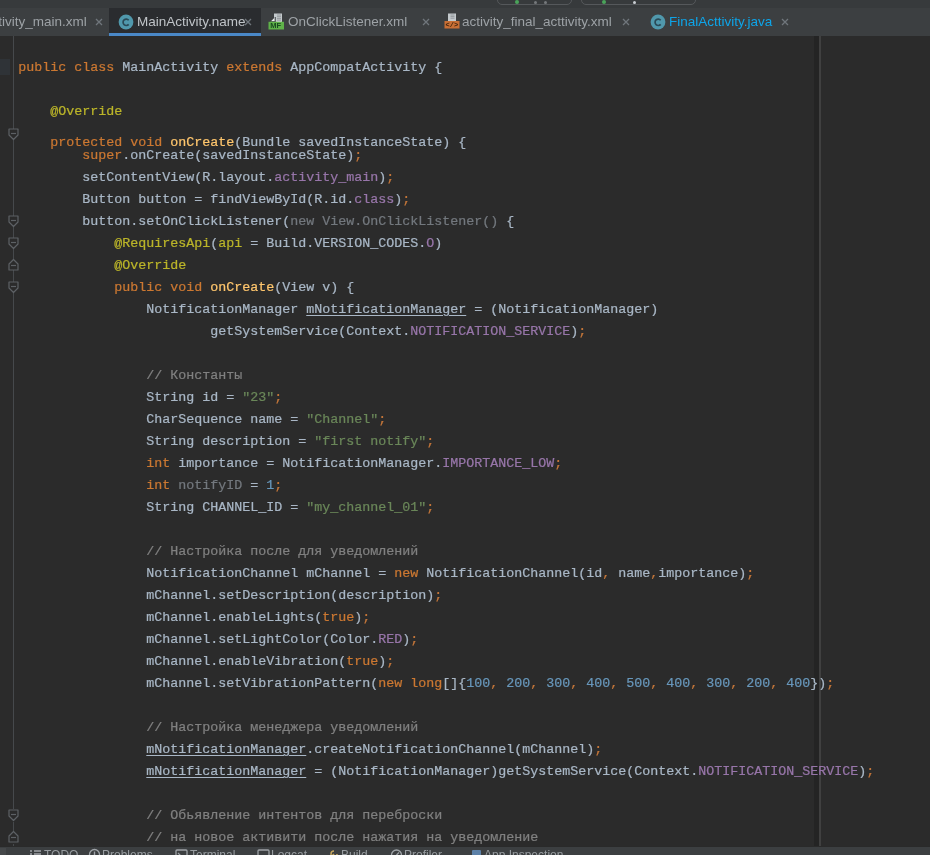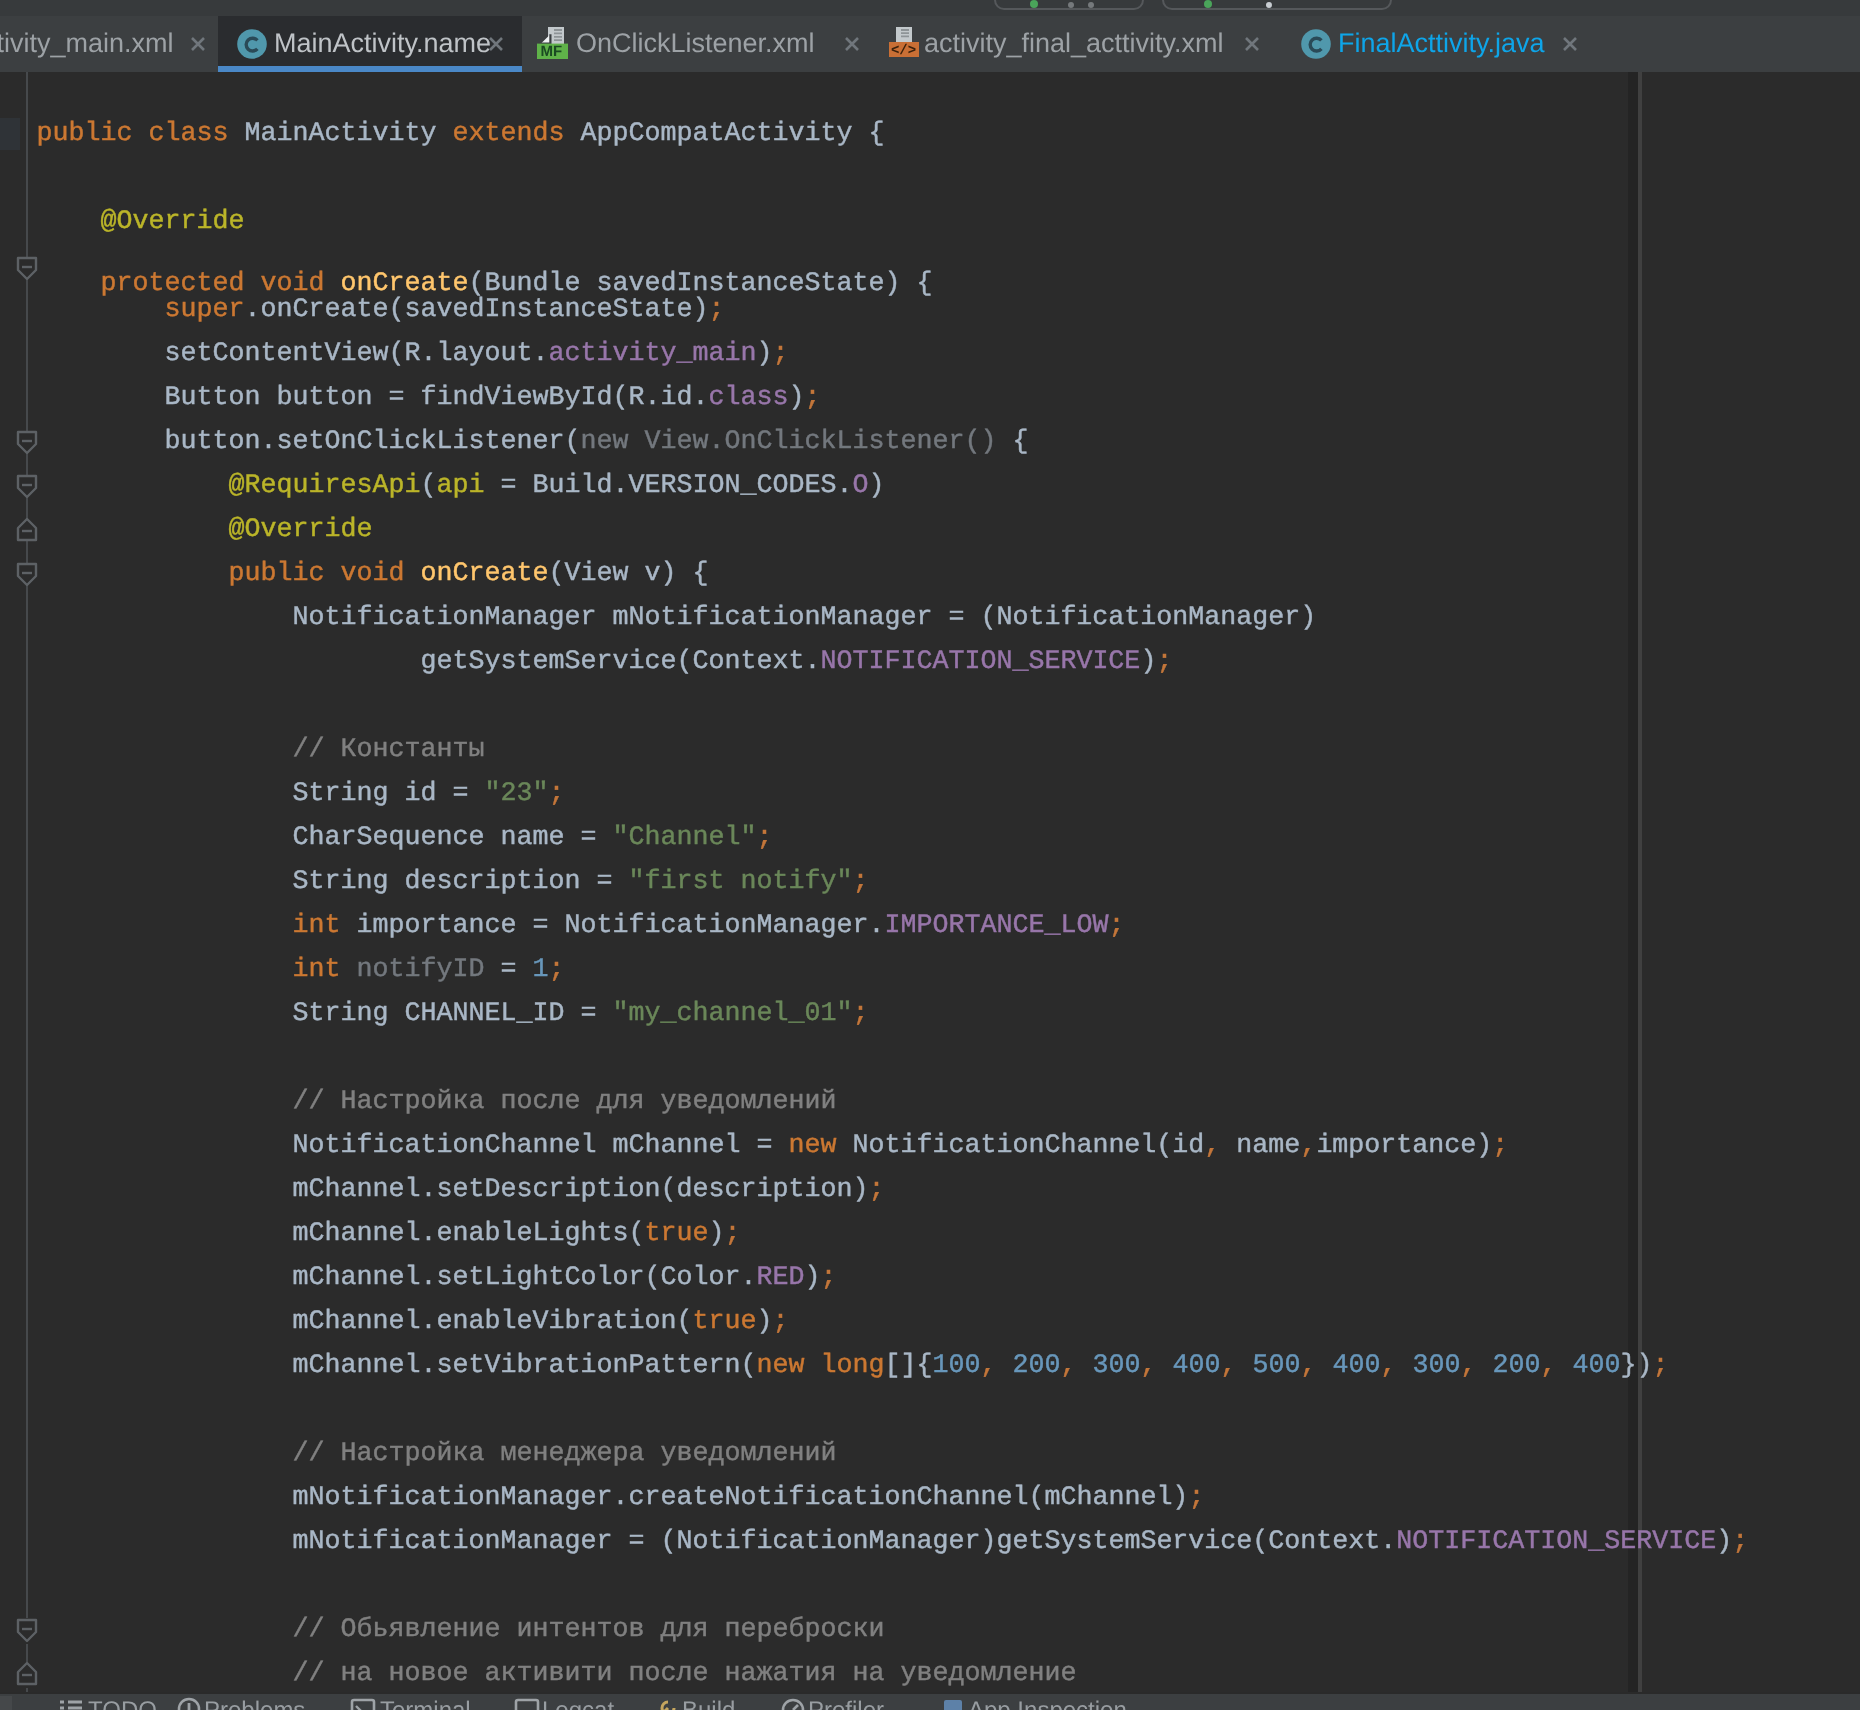--- a/index.html
+++ b/index.html
@@ -9,21 +9,21 @@
 .tabtxt { position:absolute; top:14px; font:13.5px/16px "Liberation Sans",sans-serif; white-space:pre; }
 .k { color:#cc7832; }
 .m { color:#ffc66d; }
 .a { color:#bbb529; }
 .s { color:#6a8759; }
 .n { color:#6897bb; }
 .c { color:#808080; }
 .f { color:#9876aa; }
 .g { color:#73787e; }
 .e { color:#c3763a; }
-.u { text-underline-offset:2px; }
+.u { text-decoration:underline; text-underline-offset:2px; }
 </style></head>
 <body>
 <div class="abs" style="left:813.5px;top:36px;width:5.5px;height:811px;background:#242424"></div>
 <div class="abs" style="left:819px;top:36px;width:1.8px;height:811px;background:#404040"></div>
 <div class="abs" style="left:0px;top:59px;width:10px;height:16px;background:rgba(80,110,140,0.13)"></div>
 <svg class="abs" style="left:0;top:0" width="30" height="855">
     <line x1="13.5" y1="36" x2="13.5" y2="809" stroke="#46494c" stroke-width="1"></line>
     <line x1="13.5" y1="822" x2="13.5" y2="831" stroke="#46494c" stroke-width="1"></line>
     <line x1="13.5" y1="844" x2="13.5" y2="847" stroke="#46494c" stroke-width="1"></line>
     <path d="M 9.0,129 h 9 v 6 l -4.5,4.5 l -4.5,-4.5 Z" fill="#2b2b2b" stroke="#5d6165" stroke-width="1.2" stroke-linejoin="round"></path>

